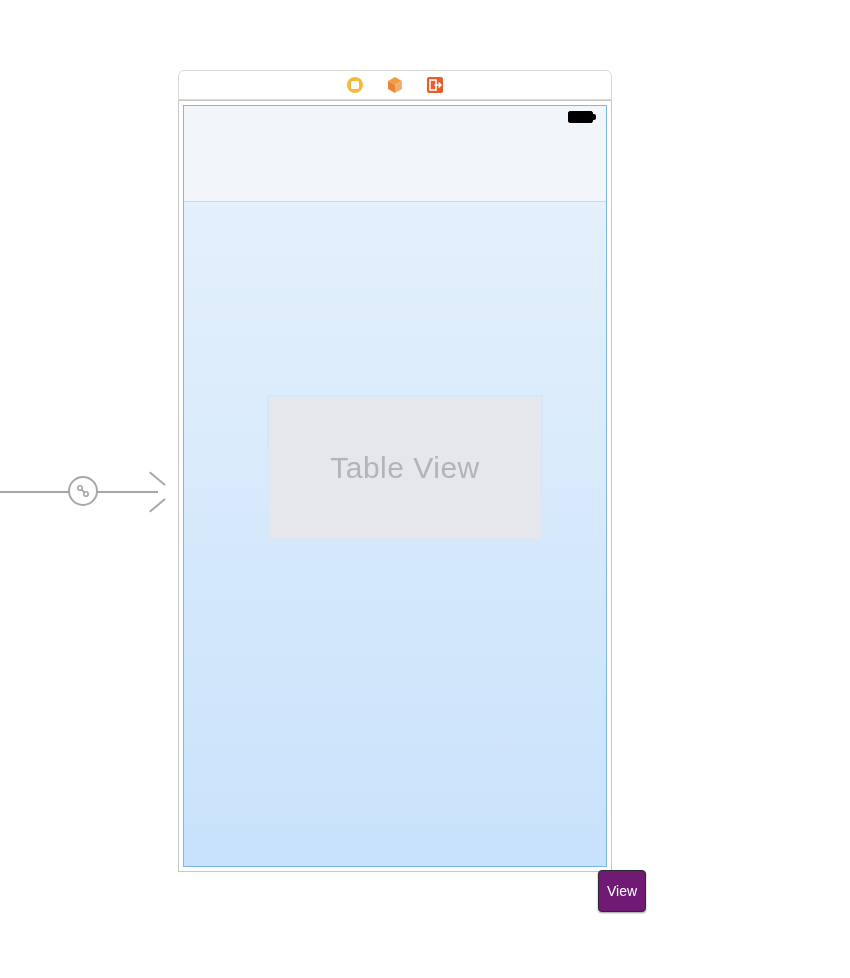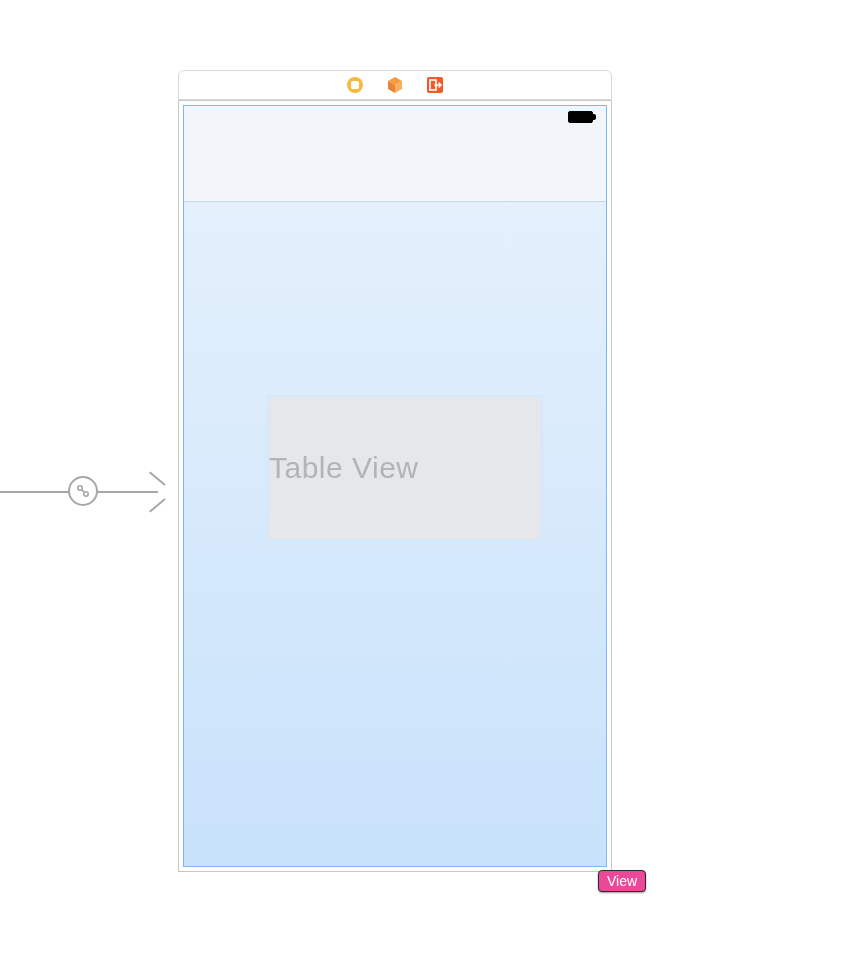--- a/index.html
+++ b/index.html
@@ -116,45 +116,45 @@
       z-index: 3;
       left: 88px;
       top: 294px;
       width: 276px;
       height: 146px;
       background: #e5e7ea;
       border: 2px solid #d5e8fb;
       display: flex;
       flex-direction: column;
       justify-content: center;
-      align-items: flex-start;
+      align-items: center;
       text-align: center;
     }
     .table-placeholder .tp-title {
       font-size: 30px;
       font-weight: 500;
       color: #b2b4b7;
       letter-spacing: 0.5px;
     }
     .table-placeholder .tp-sub {
       font-size: 19px;
       font-weight: 500;
       color: #b2b4b7;
       margin-top: 8px;
     }
 
     
     .selection-label {
       position: absolute;
       left: 598px;
       top: 870px;
-      background: #ec4899;
+      background: #701a75;
       color: #fff;
       font-size: 14px;
-      padding: 2px 8px;
+      padding: 12px 8px;
       border-radius: 4px;
       border: 1px solid #2b2b2b;
       box-shadow: 0 1px 2px rgba(0,0,0,0.4);
     }
 
     
     .segue {
       position: absolute;
       left: 0;
       top: 472px;

